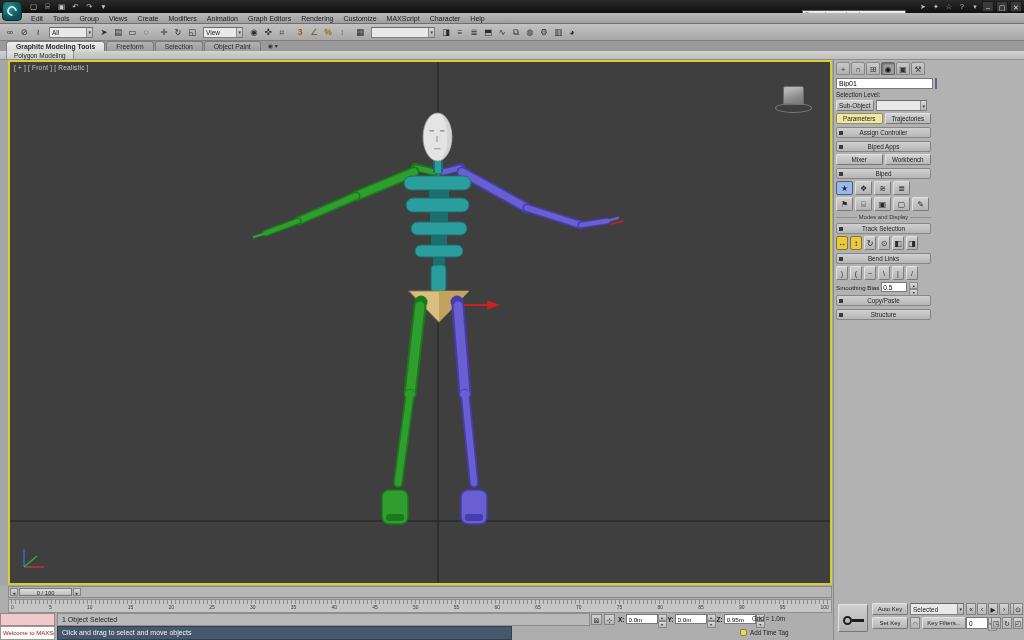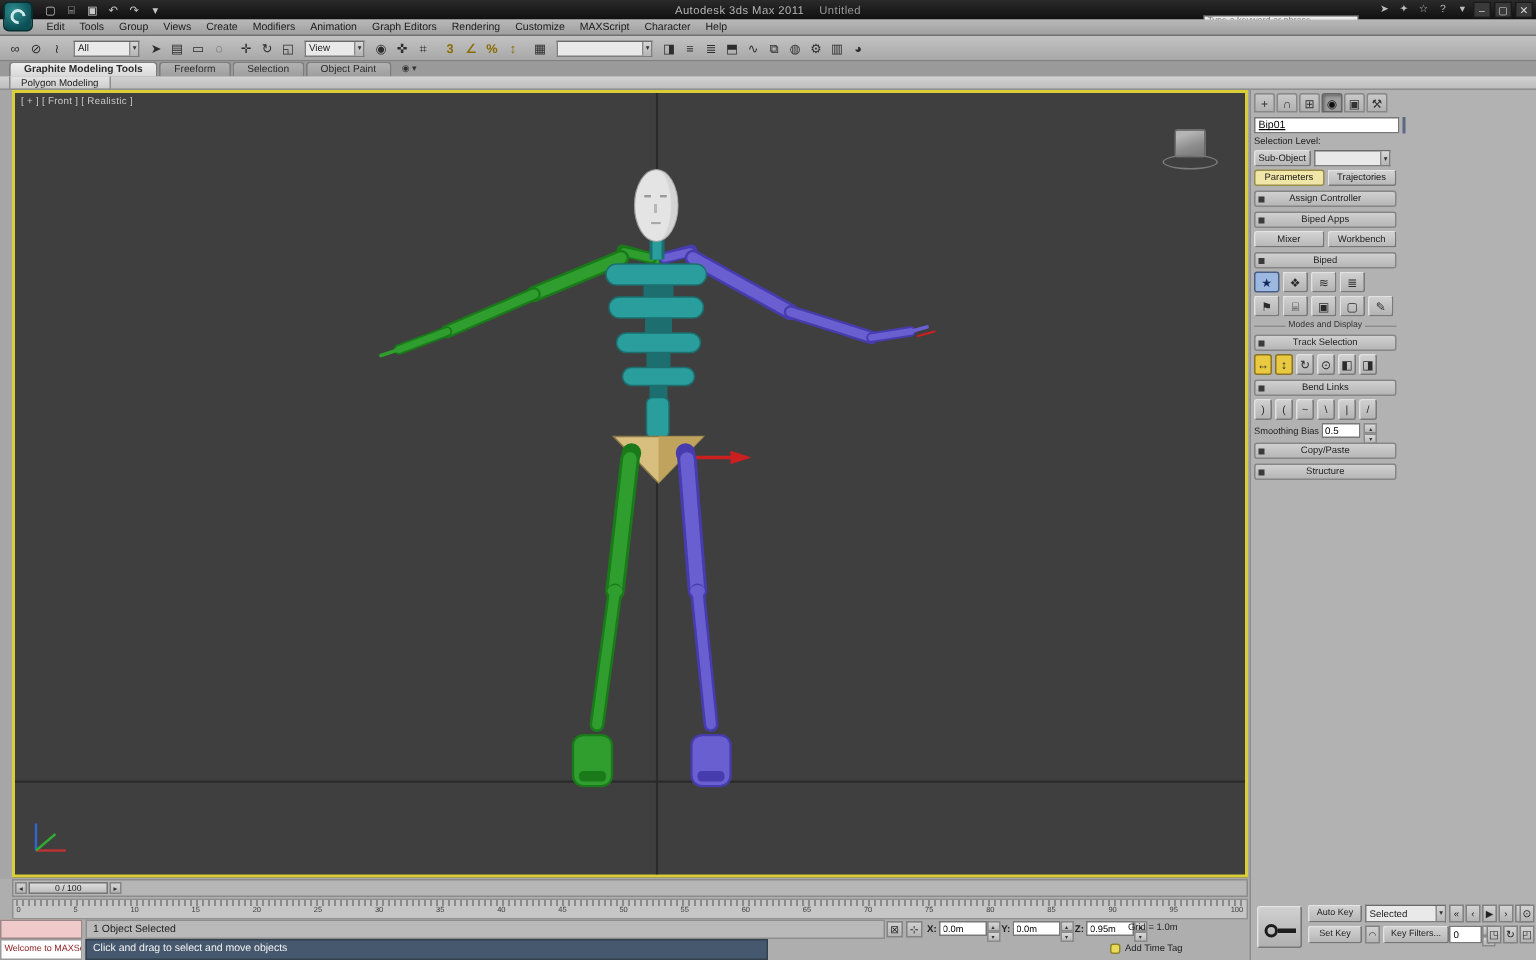--- a/index.html
+++ b/index.html
@@ -168,23 +168,20 @@
         <div class="logo-in"></div>
       </div>
     <div class="qat">
         <span class="qat-btn">▢</span>
         <span class="qat-btn">⌸</span>
         <span class="qat-btn">▣</span>
         <span class="qat-btn">↶</span>
         <span class="qat-btn">↷</span>
         <span class="qat-btn">▾</span>
       </div>
-    <div class="title">
-      <span>Autodesk 3ds Max 2011</span><span class="doc">Untitled</span>
-    </div>
     <div class="ic-search">
       <input placeholder="Type a keyword or phrase" style="">
     </div>
     <div class="ic-icons">
         <span class="ic-btn">➤</span>
         <span class="ic-btn">✦</span>
         <span class="ic-btn">☆</span>
         <span class="ic-btn">?</span>
         <span class="ic-btn">▾</span>
       </div>

